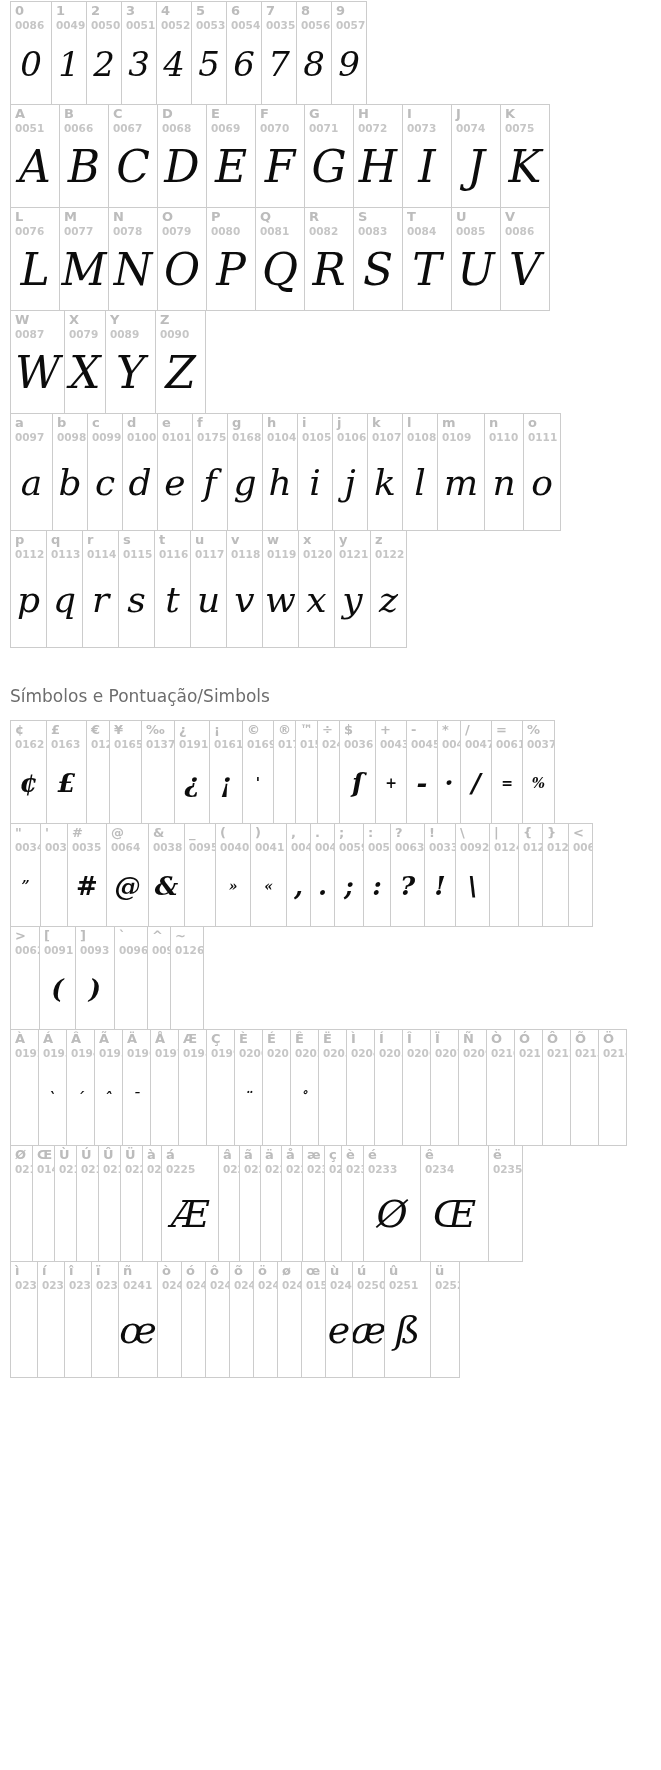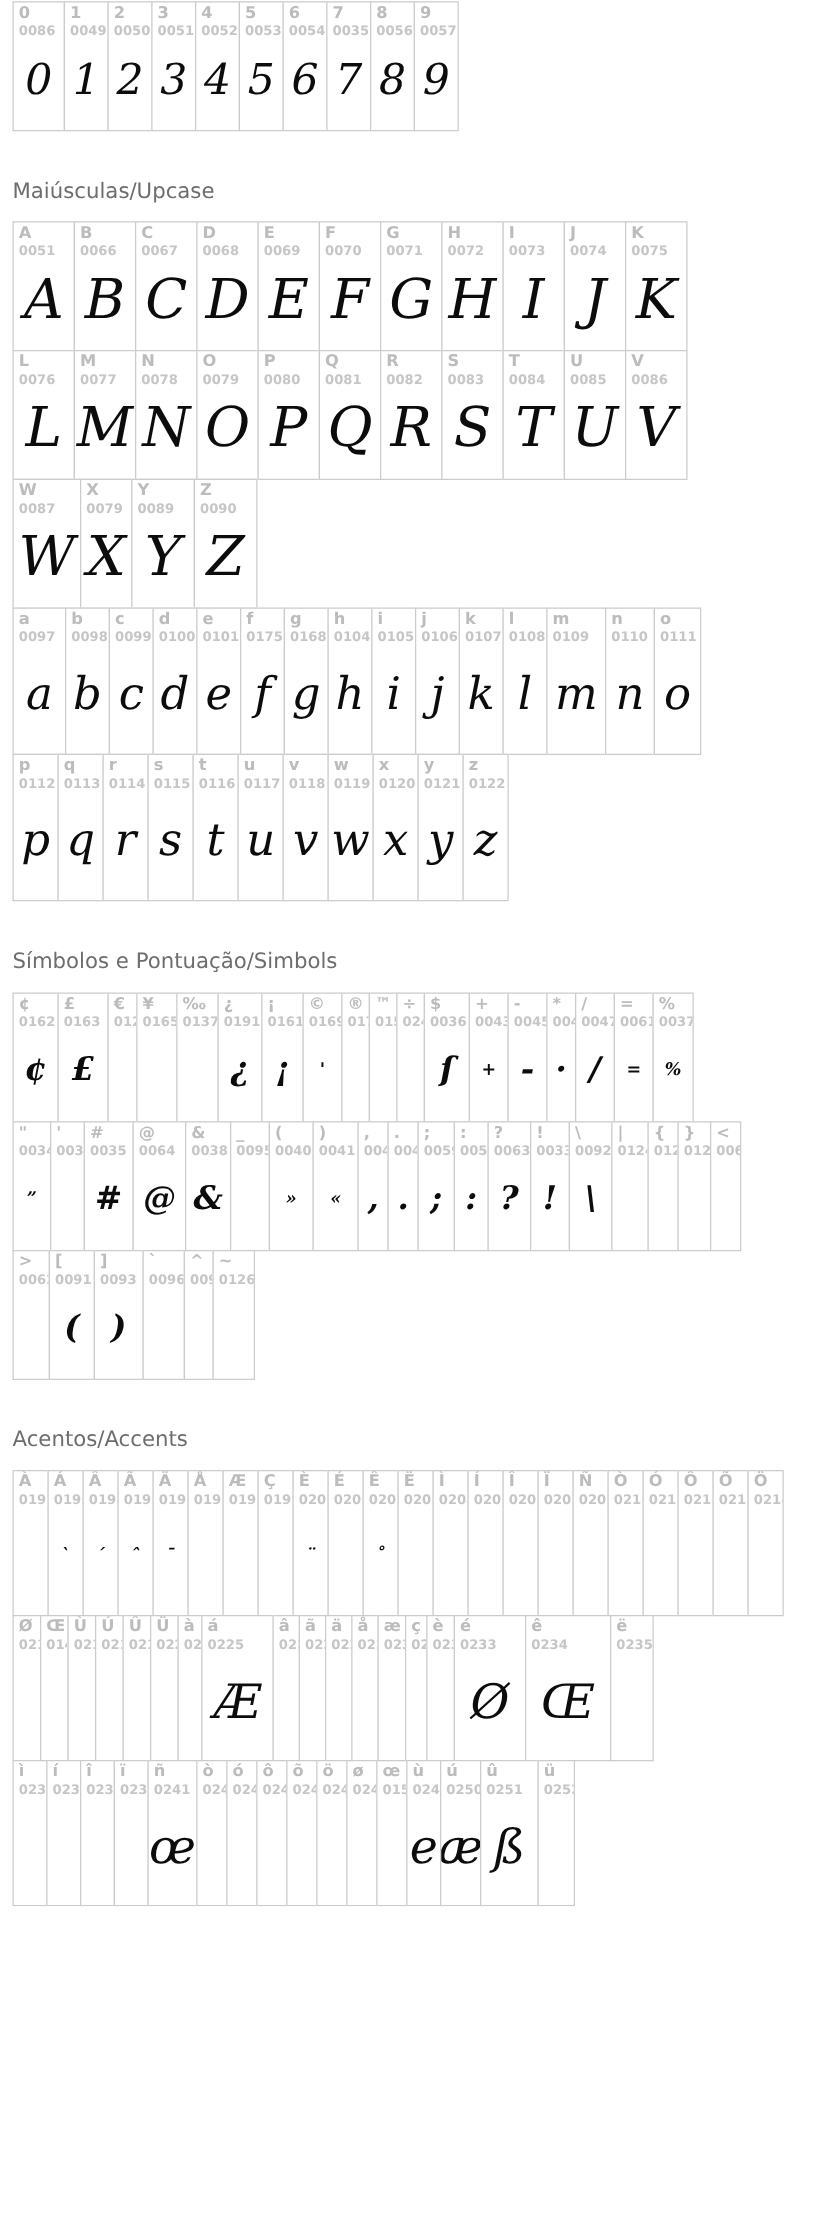--- a/index.html
+++ b/index.html
@@ -108,21 +108,20 @@
               <span class="cell-label">9</span>
               <span class="cell-code">0057</span>
             </div>
             <div class="cell-glyph">9</div>
           </div>
         </div>
       </div>
   </section>
 
   <section class="font-section s-upcase">
-    <h2 class="section-title">Maiúsculas/Upcase</h2>
     <div class="rows">
         <div class="grid-row">
           <div class="cell" style="width: 50px;">
             <div class="cell-head">
               <span class="cell-label">A</span>
               <span class="cell-code">0051</span>
             </div>
             <div class="cell-glyph">A</div>
           </div>
           <div class="cell" style="width: 50px;">
@@ -806,21 +805,20 @@
               <span class="cell-label">~</span>
               <span class="cell-code">0126</span>
             </div>
             <div class="cell-glyph"></div>
           </div>
         </div>
       </div>
   </section>
 
   <section class="font-section s-accents">
-    <h2 class="section-title">Acentos/Accents</h2>
     <div class="rows">
         <div class="grid-row">
           <div class="cell" style="width: 29px;">
             <div class="cell-head">
               <span class="cell-label">À</span>
               <span class="cell-code">0192</span>
             </div>
             <div class="cell-glyph"></div>
           </div>
           <div class="cell" style="width: 29px;">

